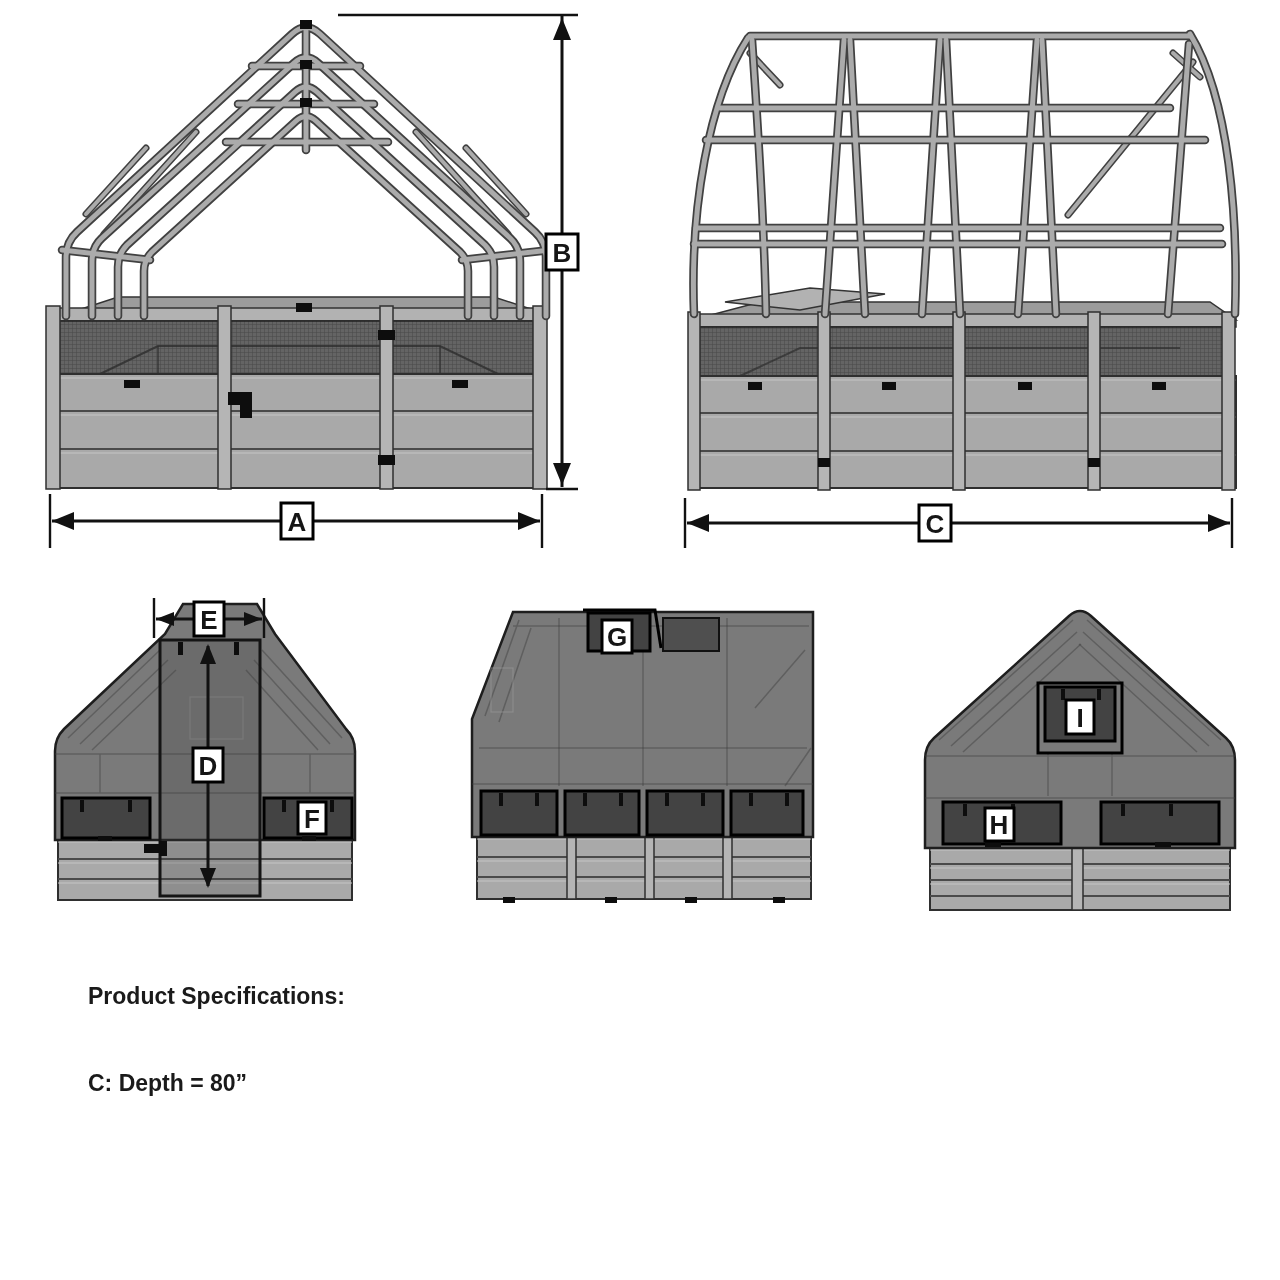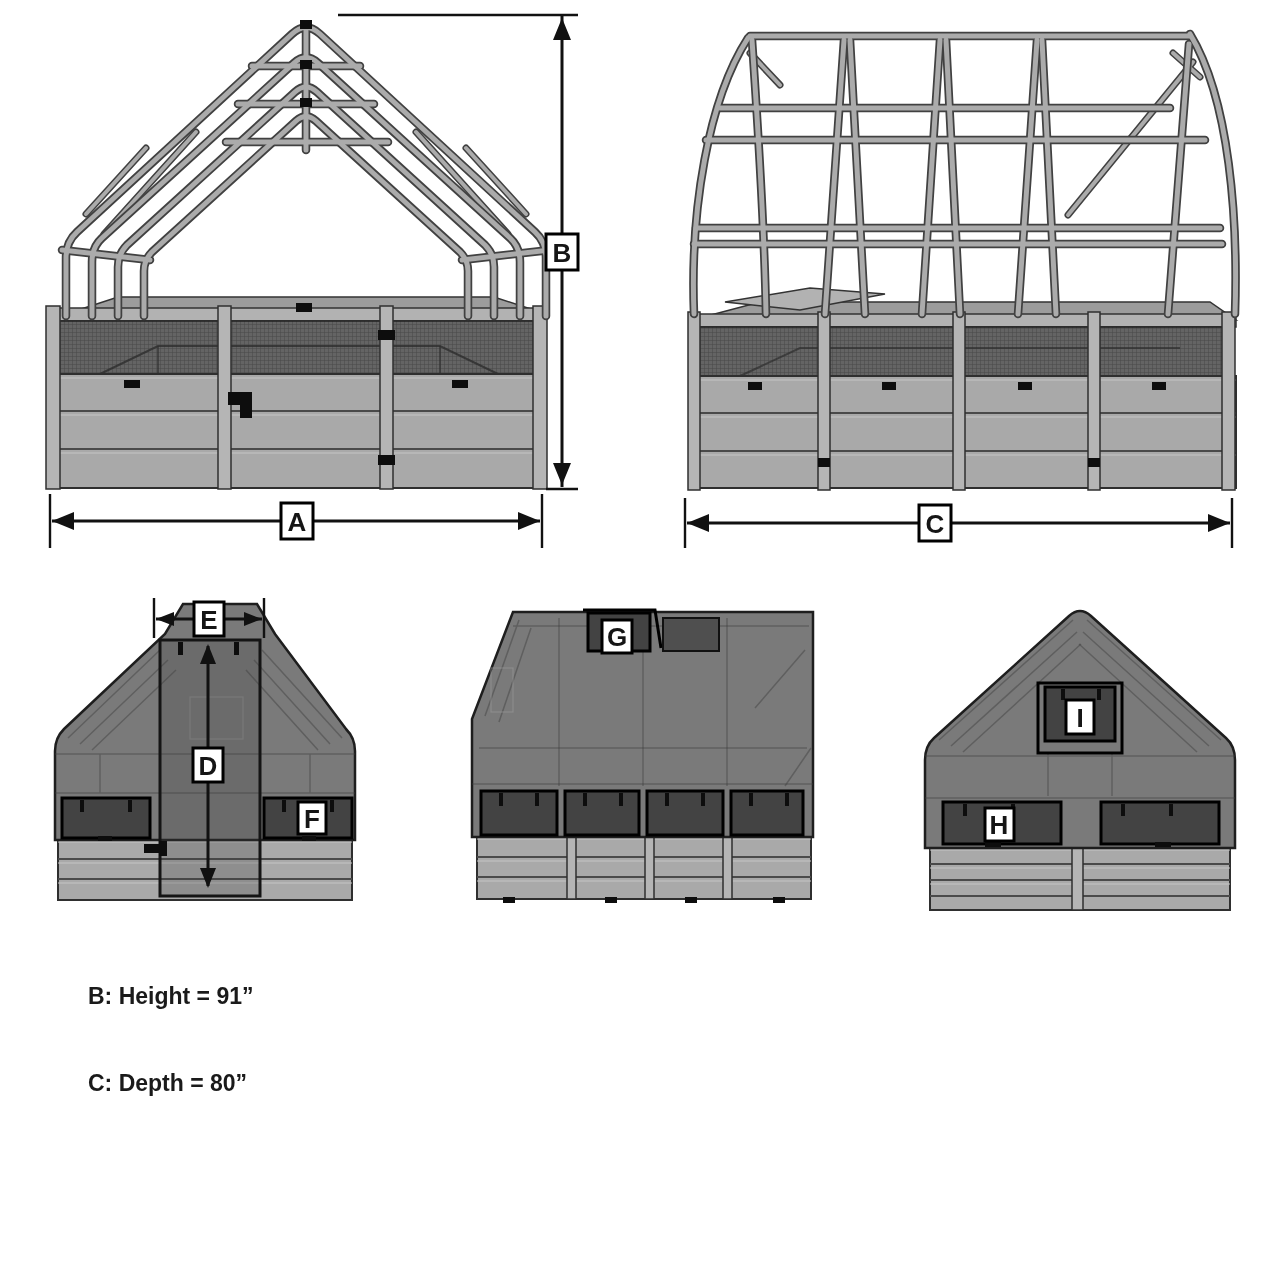--- a/index.html
+++ b/index.html
@@ -326,21 +326,21 @@
       <rect class="lblbox" x="161" y="112" width="28" height="34"></rect>
       <text class="lbltxt" x="175" y="139">I</text>
     </g>
     <g>
       <rect class="lblbox" x="80" y="220" width="29" height="33"></rect>
       <text class="lbltxt" x="94" y="246">H</text>
     </g>
   </svg>
 
   <div class="specs">
-    <div>B: Height = 91”</div>
+    <div>Product Specifications:</div>
     <div>C: Depth = 80”</div>
     
     
     
     
     
   </div>
 
 </div>
 

